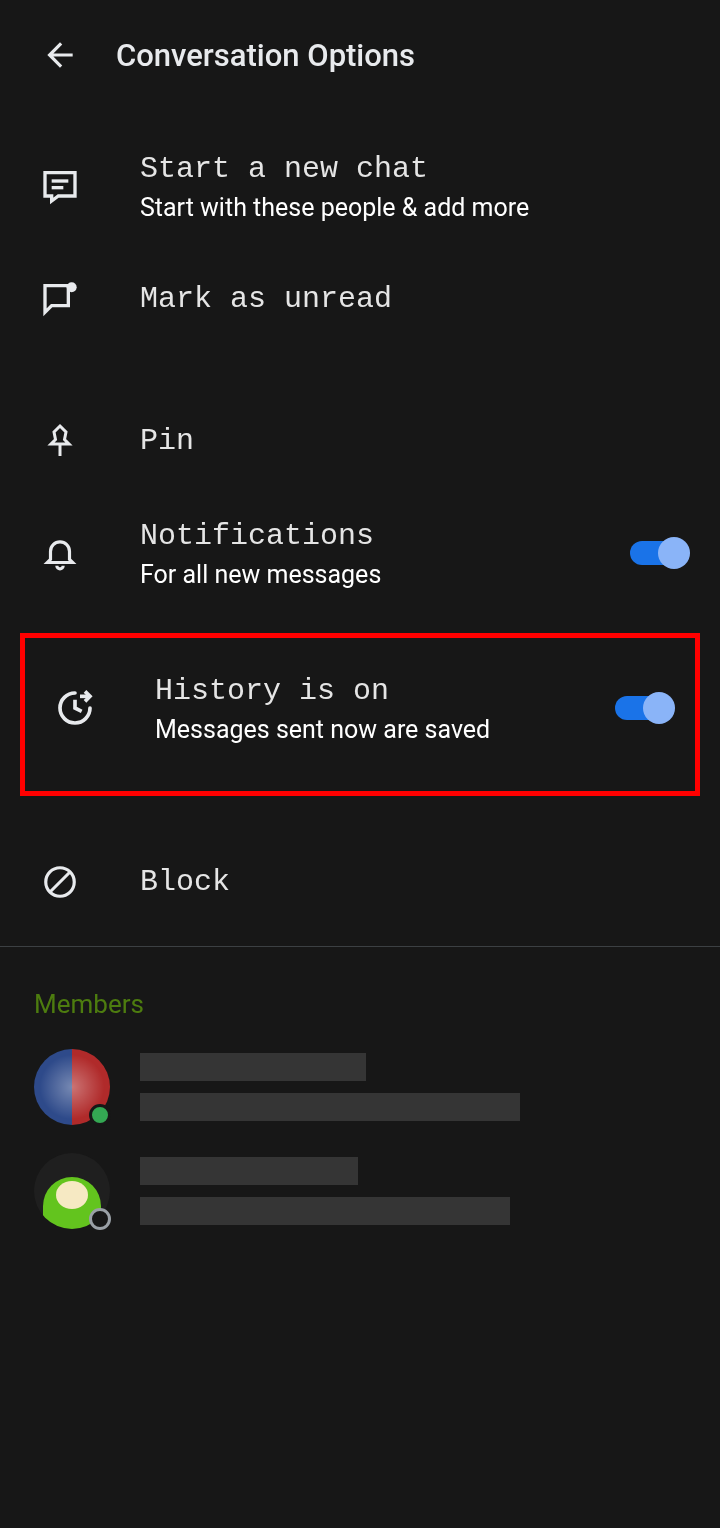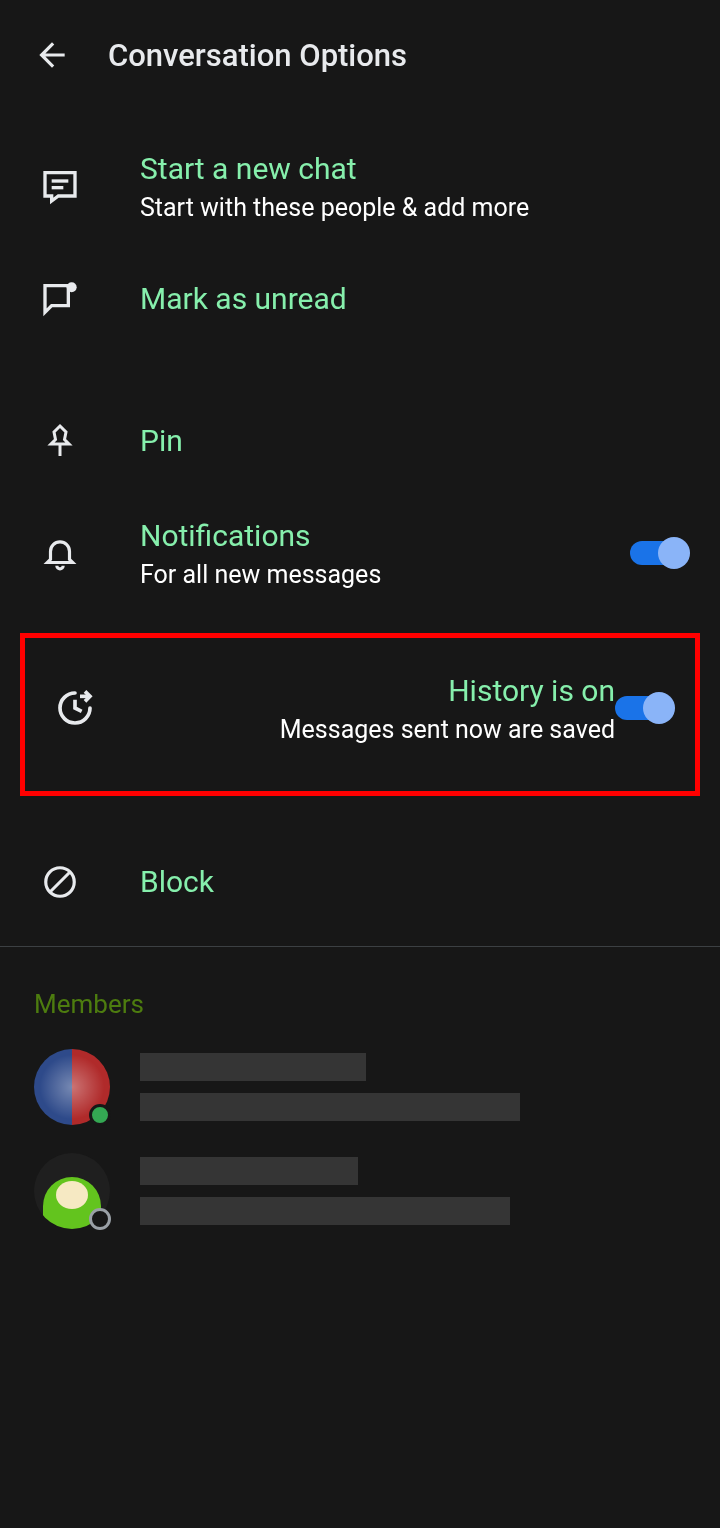--- a/index.html
+++ b/index.html
@@ -9,20 +9,21 @@
     background: #171717;
     font-family: Roboto, "Segoe UI", Arial, sans-serif;
     color: #e8eaed;
     overflow: hidden;
   }
   .header {
     display: flex;
     align-items: center;
     height: 110px;
     padding: 16px 12px;
+    margin-left: 8px;
   }
   .back-btn {
     width: 80px;
     height: 80px;
     display: flex;
     align-items: center;
     justify-content: center;
     cursor: pointer;
   }
   .header-title {
@@ -52,22 +53,23 @@
   }
   .option-text {
     margin-left: 56px;
     flex: 1;
     display: flex;
     flex-direction: column;
     justify-content: center;
   }
   .option-title {
     font-size: 30px;
-    color: #86efac;
+    color: #e5e5e5;
     line-height: 1.4;
+    font-family: Liberation Mono, monospace;
   }
   .option-sub {
     font-size: 25px;
     color: #ffffff;
     margin-top: 2px;
     line-height: 1.3;
   }
   .toggle {
     width: 62px;
     height: 34px;
@@ -97,21 +99,20 @@
     border: 5px solid #ff0000;
     margin: 0 20px;
     padding: 24px 8px 44px 10px;
   }
   .highlight-box .option-item {
      padding-left: 16px;
      padding-right: 10px;
      min-height: auto;
      padding-top: 8px;
      padding-bottom: 0;
-     text-align: right;
   }
 
   .divider {
     height: 1px;
     background: #3c4043;
     margin-top: 8px;
   }
   .members-section {
     padding: 42px 34px 0 34px;
   }

